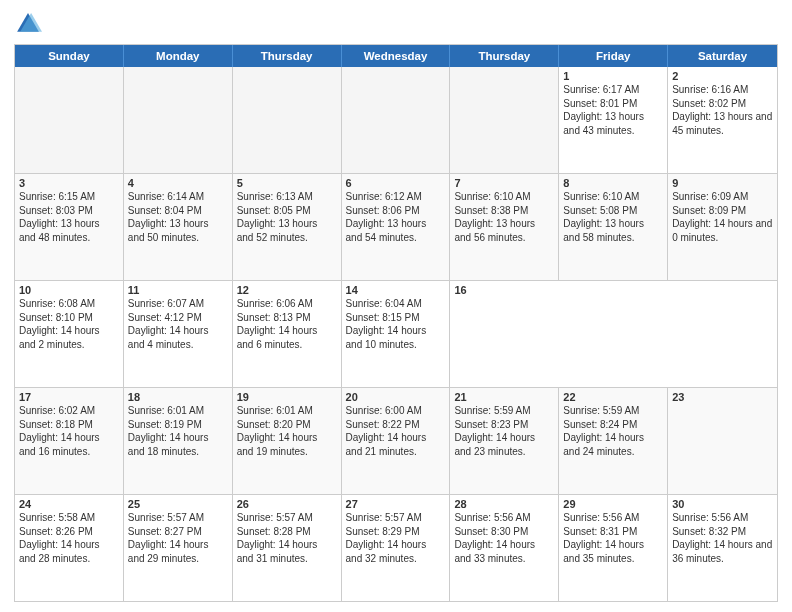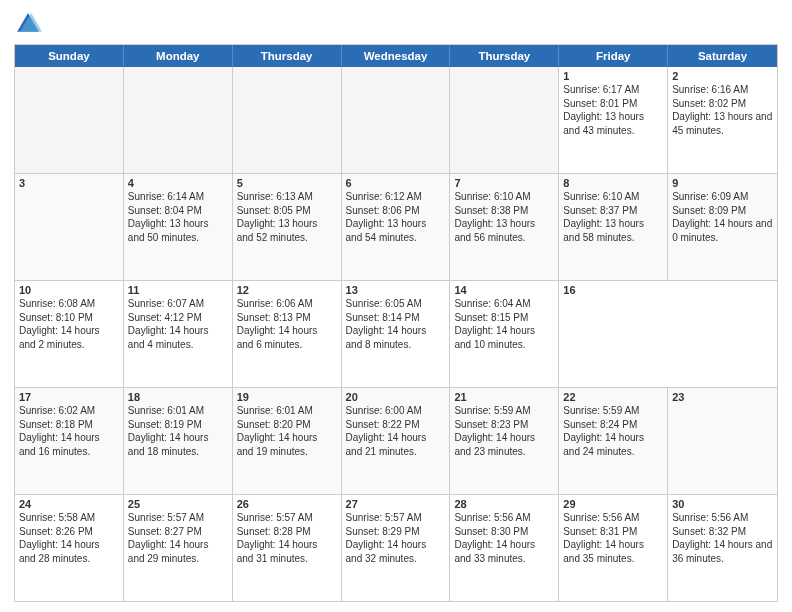--- a/index.html
+++ b/index.html
@@ -151,20 +151,24 @@
             <span class="day-num">2</span>
             <div class="cell-text">Sunrise: 6:16 AM
 Sunset: 8:02 PM
 Daylight: 13 hours
 and 45 minutes.</div>
           </div>
         </div>
         <div class="cal-row">
           <div class="cal-cell alt">
             <span class="day-num">3</span>
+            <div class="cell-text">Sunrise: 6:15 AM
+Sunset: 8:03 PM
+Daylight: 13 hours
+and 48 minutes.</div>
           </div>
           <div class="cal-cell alt">
             <span class="day-num">4</span>
             <div class="cell-text">Sunrise: 6:14 AM
 Sunset: 8:04 PM
 Daylight: 13 hours
 and 50 minutes.</div>
           </div>
           <div class="cal-cell alt">
             <span class="day-num">5</span>
@@ -183,21 +187,21 @@
           <div class="cal-cell alt">
             <span class="day-num">7</span>
             <div class="cell-text">Sunrise: 6:10 AM
 Sunset: 8:38 PM
 Daylight: 13 hours
 and 56 minutes.</div>
           </div>
           <div class="cal-cell alt">
             <span class="day-num">8</span>
             <div class="cell-text">Sunrise: 6:10 AM
-Sunset: 8:37 PM
+Sunset: 5:08 PM
 Daylight: 13 hours
 and 58 minutes.</div>
           </div>
           <div class="cal-cell alt">
             <span class="day-num">9</span>
             <div class="cell-text">Sunrise: 6:09 AM
 Sunset: 8:09 PM
 Daylight: 14 hours
 and 0 minutes.</div>
           </div>
@@ -216,27 +220,20 @@
 Sunset: 4:12 PM
 Daylight: 14 hours
 and 4 minutes.</div>
           </div>
           <div class="cal-cell">
             <span class="day-num">12</span>
             <div class="cell-text">Sunrise: 6:06 AM
 Sunset: 8:13 PM
 Daylight: 14 hours
 and 6 minutes.</div>
-          </div>
-          <div class="cal-cell">
-            <span class="day-num">13</span>
-            <div class="cell-text">Sunrise: 6:05 AM
-Sunset: 8:14 PM
-Daylight: 14 hours
-and 8 minutes.</div>
           </div>
           <div class="cal-cell">
             <span class="day-num">14</span>
             <div class="cell-text">Sunrise: 6:04 AM
 Sunset: 8:15 PM
 Daylight: 14 hours
 and 10 minutes.</div>
           </div>
           <div class="cal-cell">
             <span class="day-num">16</span>

